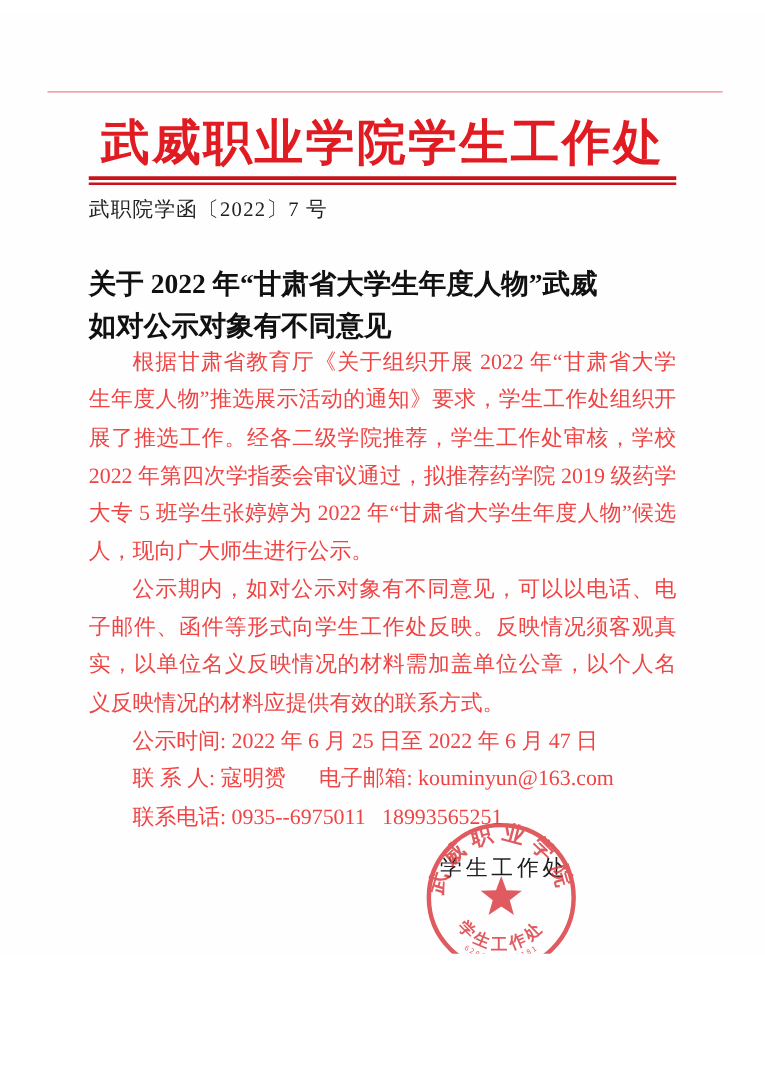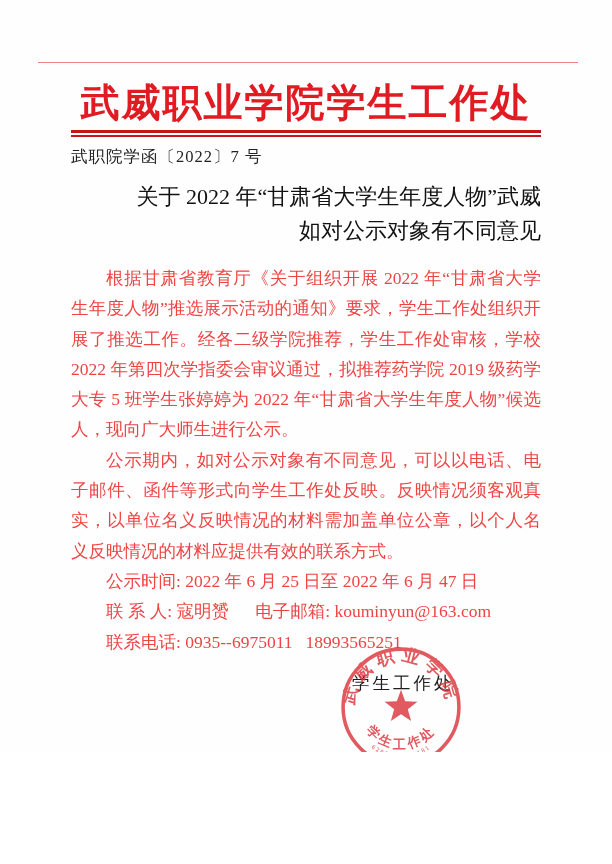--- a/index.html
+++ b/index.html
@@ -1,21 +1,21 @@
 <!DOCTYPE html>
 <html><head>
 <meta charset="utf-8">
 <style>
   * { margin: 0; padding: 0; box-sizing: border-box; }
   html, body { background: #ffffff; }
   .page {
     position: relative;
     width: 612px;
     height: 752px;
-    margin: 0 auto;
+    margin: 11px auto;
     background: #fefefe;
     font-family: "Liberation Serif", "DejaVu Serif", serif;
     color: #1d1d1d;
     overflow: hidden;
   }
   .top-thin-line {
     position: absolute;
     left: 38px; right: 34px; top: 62px;
     height: 1px;
     background: rgba(226, 30, 40, 0.55);
@@ -43,25 +43,25 @@
     left: 71px; top: 146px;
     width: 470px;
     text-align: left;
     padding-right: 16px;
     font-size: 16.5px;
     letter-spacing: 1px;
     color: #222;
   }
   .doc-title {
     position: absolute;
-    left: 71px; top: 180px;
+    left: 71px; top: 199px;
     width: 470px;
-    text-align: right;
+    text-align: left;
     font-size: 22px;
-    font-weight: normal;
+    font-weight: bold;
     line-height: 34px;
     color: #111;
   }
   .body-text {
     position: absolute;
     left: 71px; top: 263px;
     width: 470px;
     font-size: 17.5px;
     line-height: 30.3px;
     text-align: justify;

